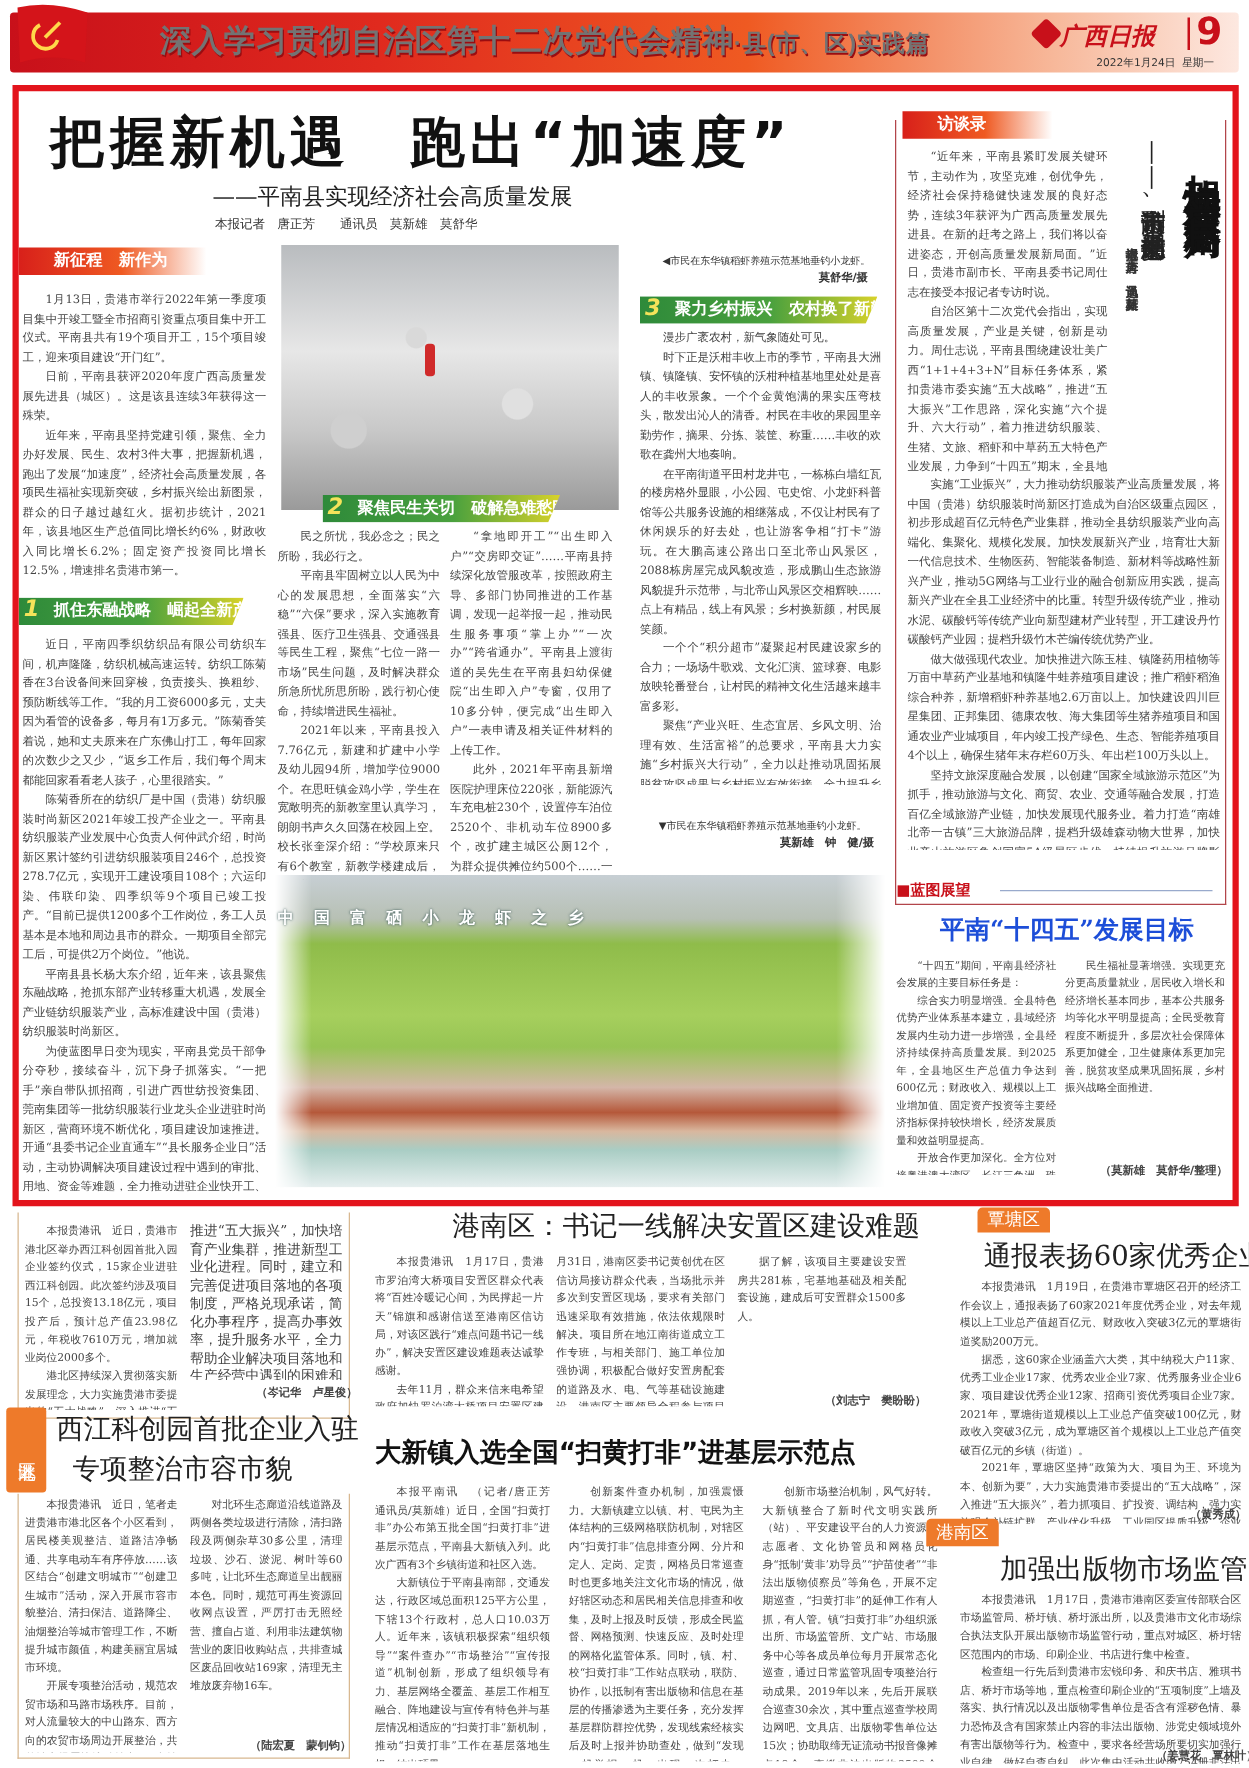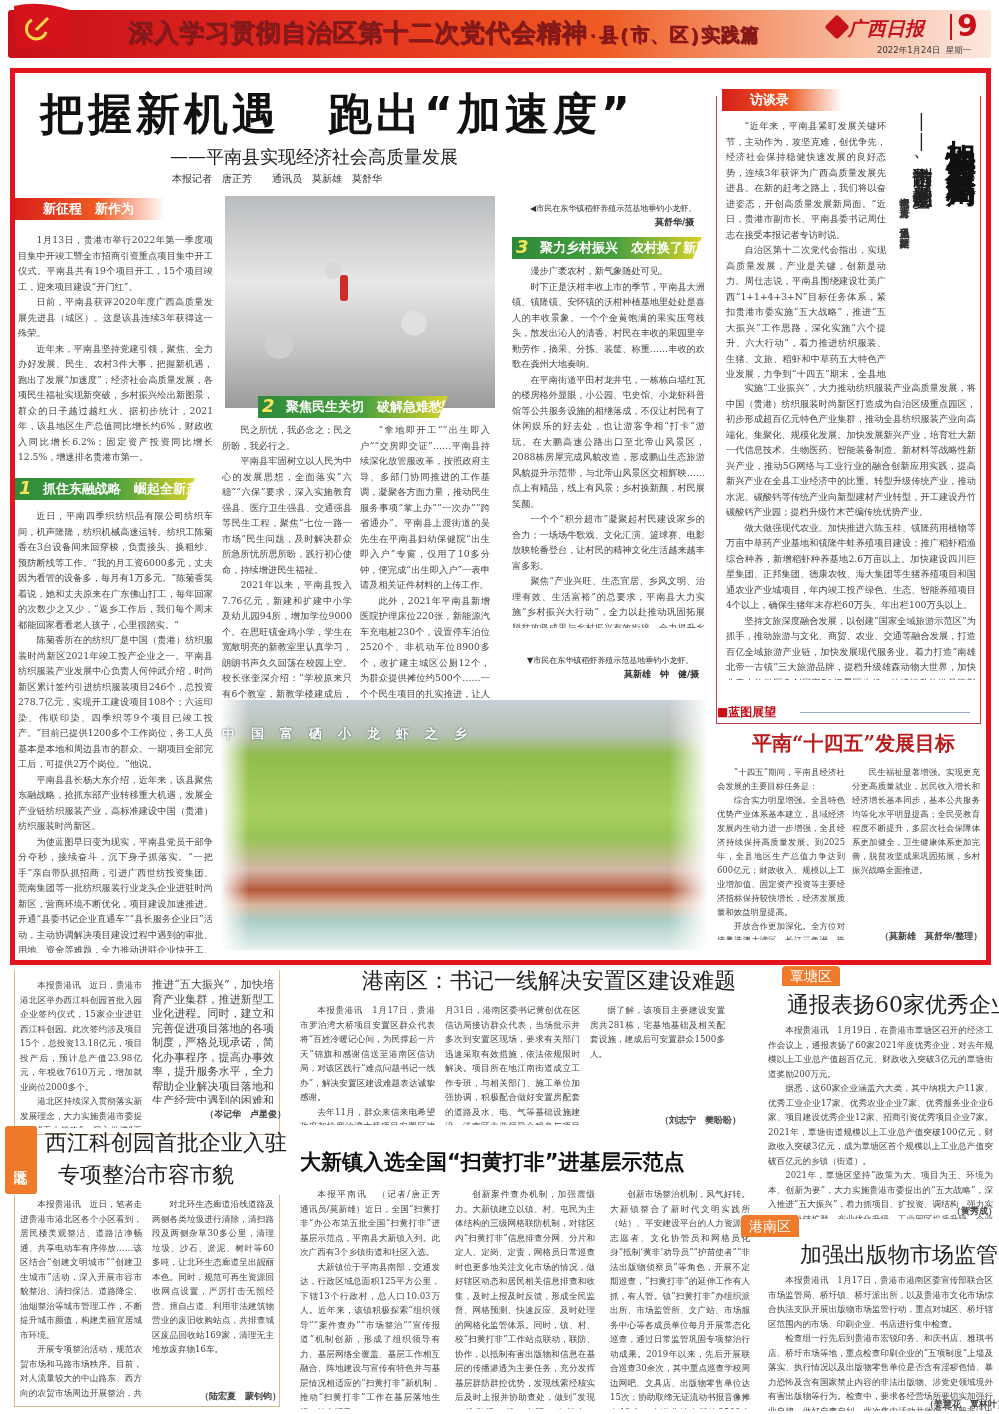--- a/index.html
+++ b/index.html
@@ -6,22 +6,22 @@
   html, body { width: 999px; height: 1414px; background: #fff; overflow: hidden; }
   body { position: relative; font-family: "DejaVu Serif", "Liberation Serif", serif; color: #2a2a2a; }
 
   .abs { position: absolute; }
 
   
   .masthead { left: 8px; top: 10px; width: 983px; height: 48px;
     background: linear-gradient(90deg, #c8101a 0%, #e02a1e 30%, #ef5a22 60%, #f7b89a 85%, #fde8e0 100%);
     border-radius: 3px; }
   .mast-flag { left: 10px; top: 0px; width: 70px; height: 60px; }
-  .mast-title { left: 128px; top: 16px; font-family: Liberation Mono, monospace; font-weight: bold;
-    font-size: 25px; color: #7f1d1d; letter-spacing: 0.5px; white-space: nowrap;
+  .mast-title { left: 128px; top: 16px; font-family: Liberation Sans, sans-serif; font-weight: bold;
+    font-size: 25px; color: #737373; letter-spacing: 0.5px; white-space: nowrap;
     text-shadow: 1px 1px 0 #9a0c10; }
   .mast-title .sub { font-size: 19px; }
   .mast-logo { left: 848px; top: 16px; font-family: "DejaVu Serif", serif; color: #c8101a; font-size: 19px; font-style: italic; font-weight: bold; }
   .mast-logo-mark { left: 828px; top: 18px; width: 18px; height: 18px; background: #c8101a; transform: rotate(45deg); border-radius: 3px; }
   .mast-page { left: 957px; top: 8px; font-family: "DejaVu Sans", sans-serif; font-weight: bold; color: #c8101a; font-size: 30px; }
   .mast-divider { left: 950px; top: 14px; width: 2px; height: 26px; background: #c8101a; }
   .mast-date { left: 877px; top: 45px; font-family: "DejaVu Sans", sans-serif; font-size: 8.5px; color: #333; white-space: nowrap; }
 
   
   .red-frame { left: 10px; top: 68px; width: 981px; height: 897px; border: 5px solid #e3141c; }
@@ -60,21 +60,21 @@
 
   
   .interview-box { left: 716px; top: 96px; width: 265px; height: 628px; border: 1px solid #b2454a; border-top: none; }
   .vertical-title { writing-mode: vertical-rl; font-family: "DejaVu Sans", sans-serif; font-weight: bold; color: #111; }
   .vertical-sub { writing-mode: vertical-rl; font-size: 20px; color: #222; }
   .vertical-byline { writing-mode: vertical-rl; font-family: "DejaVu Sans", sans-serif; font-size: 10px; color: #333; font-weight: bold; }
 
   
   .blue-tag { left: 717px; top: 704px; font-family: "DejaVu Sans", sans-serif; font-weight: bold; color: #c8101a; font-size: 12px; white-space: nowrap; }
   .blue-line { left: 800px; top: 712px; width: 170px; height: 1px; background: #9ac; }
-  .blue-title { left: 752px; top: 730px; font-size: 20px; font-weight: bold; color: #b91c1c; white-space: nowrap; }
+  .blue-title { left: 752px; top: 730px; font-size: 20px; font-weight: bold; color: #1d4ed8; white-space: nowrap; }
 
   
   .sub-headline { font-size: 22px; color: #222; white-space: nowrap; }
   .sub-headline-bold { font-family: "DejaVu Sans", sans-serif; font-weight: bold; font-size: 21px; color: #111; white-space: nowrap; }
   .dist-tag { background: #ee7a2a; color: #fff; font-family: "DejaVu Sans", sans-serif; font-size: 14px; text-align: center; border-radius: 4px 4px 0 0; }
   .box-outline { border: 1px solid #d8b890; }
   .credit { font-family: "DejaVu Sans", sans-serif; font-weight: bold; font-size: 9px; color: #444; white-space: nowrap; text-align: right; }
 </style>
 </head>
 <body>
@@ -128,21 +128,21 @@
   <span class="banner-num">2</span>
   <span>聚焦民生关切　破解急难愁盼</span>
 </div>
 <div class="abs col-text" style="left:222px;top:422px;width:130px;height:282px;">
   <p>民之所忧，我必念之；民之所盼，我必行之。</p>
   <p>平南县牢固树立以人民为中心的发展思想，全面落实“六稳”“六保”要求，深入实施教育强县、医疗卫生强县、交通强县等民生工程，聚焦“七位一路一市场”民生问题，及时解决群众所急所忧所思所盼，践行初心使命，持续增进民生福祉。</p>
   <p>2021年以来，平南县投入7.76亿元，新建和扩建中小学及幼儿园94所，增加学位9000个。在思旺镇金鸡小学，学生在宽敞明亮的新教室里认真学习，朗朗书声久久回荡在校园上空。校长张奎深介绍：“学校原来只有6个教室，新教学楼建成后，面积增加了960多平方米，现在可以容纳400多名学生，附近16个自然屯的孩子都到这边来上学。”</p>
 
 </div>
 <div class="abs col-text" style="left:360px;top:422px;width:130px;height:282px;">
-  <p>“拿地即开工”“出生即入户”“交房即交证”……平南县持续深化放管服改革，按照政府主导、多部门协同推进的工作基调，凝聚各方面力量，推动民生服务事项“掌上办”“一次办”“跨省通办”。平南县上渡街道的吴先生在平南县妇幼保健院“出生即入户”专窗，仅用了10多分钟，便完成“出生即入户”一表申请及相关证件材料的上传工作。</p>
+  <p>“拿地即开工”“出生即入户”“交房即交证”……平南县持续深化放管服改革，按照政府主导、多部门协同推进的工作基调，发现一起举报一起，推动民生服务事项“掌上办”“一次办”“跨省通办”。平南县上渡街道的吴先生在平南县妇幼保健院“出生即入户”专窗，仅用了10多分钟，便完成“出生即入户”一表申请及相关证件材料的上传工作。</p>
   <p>此外，2021年平南县新增医院护理床位220张，新能源汽车充电桩230个，设置停车泊位2520个、非机动车位8900多个，改扩建主城区公厕12个，为群众提供摊位约500个……一个个民生项目的扎实推进，让人民群众的获得感幸福感不断增强。</p>
 </div>
 
 <div class="abs banner banner-green" style="left:512px;top:237px;width:190px;">
   <span class="banner-num">3</span>
   <span>聚力乡村振兴　农村换了新颜</span>
 </div>
 <div class="abs col-text" style="left:512px;top:263px;width:193px;height:365px;">
   <p>漫步广袤农村，新气象随处可见。</p>
   <p>时下正是沃柑丰收上市的季节，平南县大洲镇、镇隆镇、安怀镇的沃柑种植基地里处处是喜人的丰收景象。一个个金黄饱满的果实压弯枝头，散发出沁人的清香。村民在丰收的果园里辛勤劳作，摘果、分拣、装筐、称重……丰收的欢歌在龚州大地奏响。</p>

